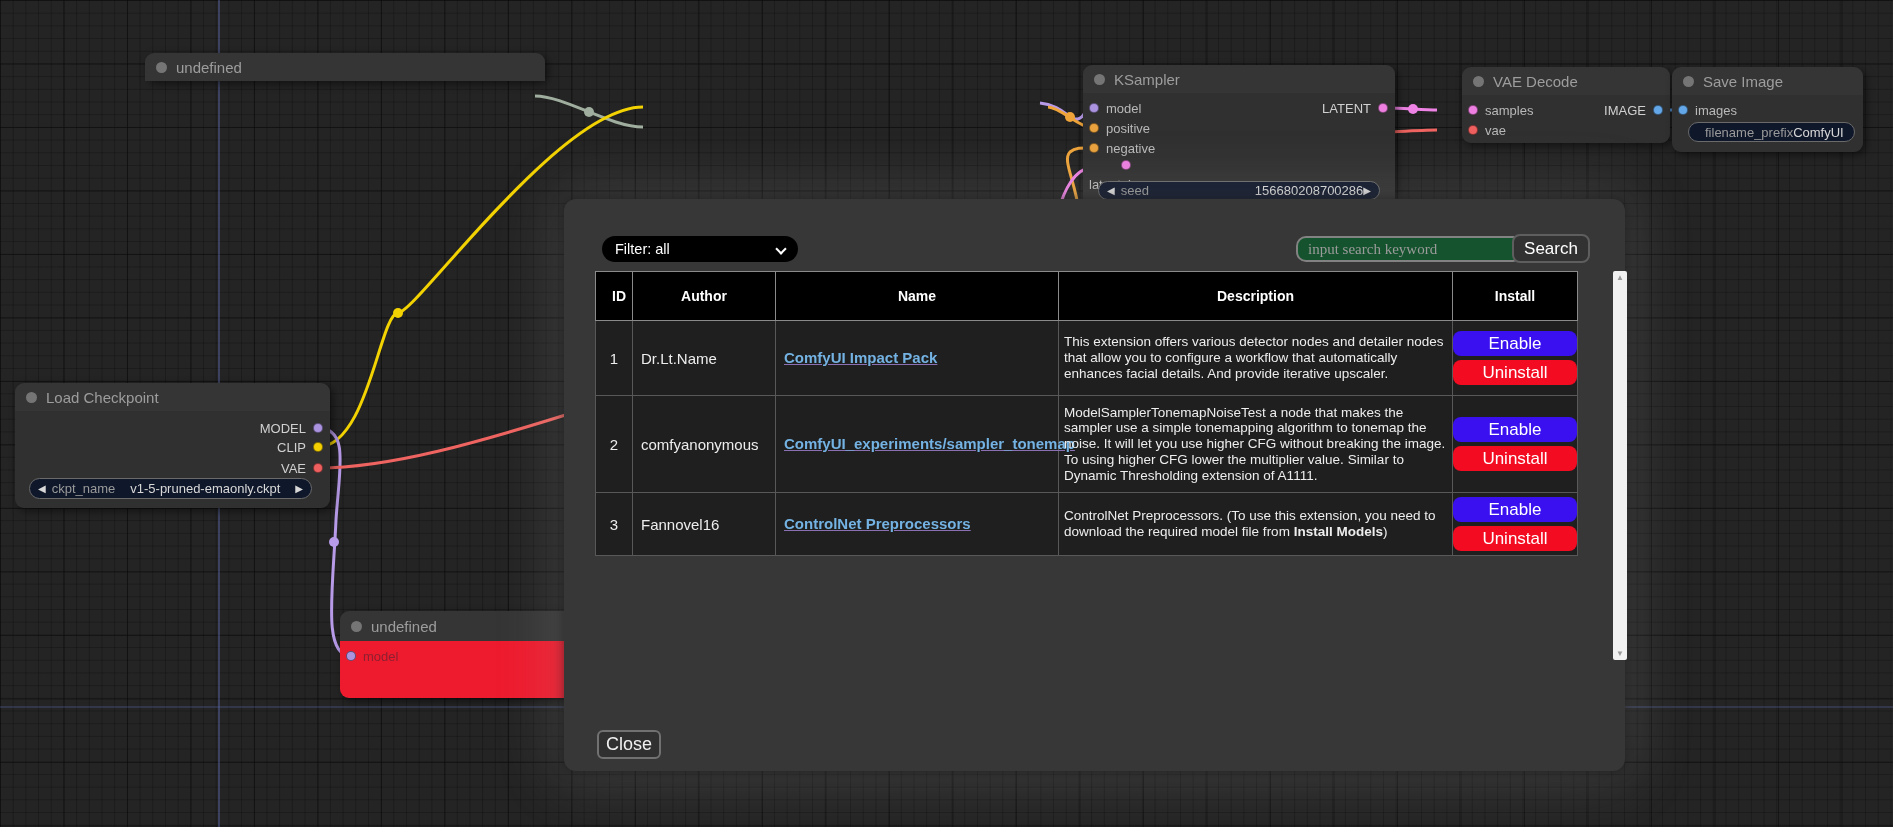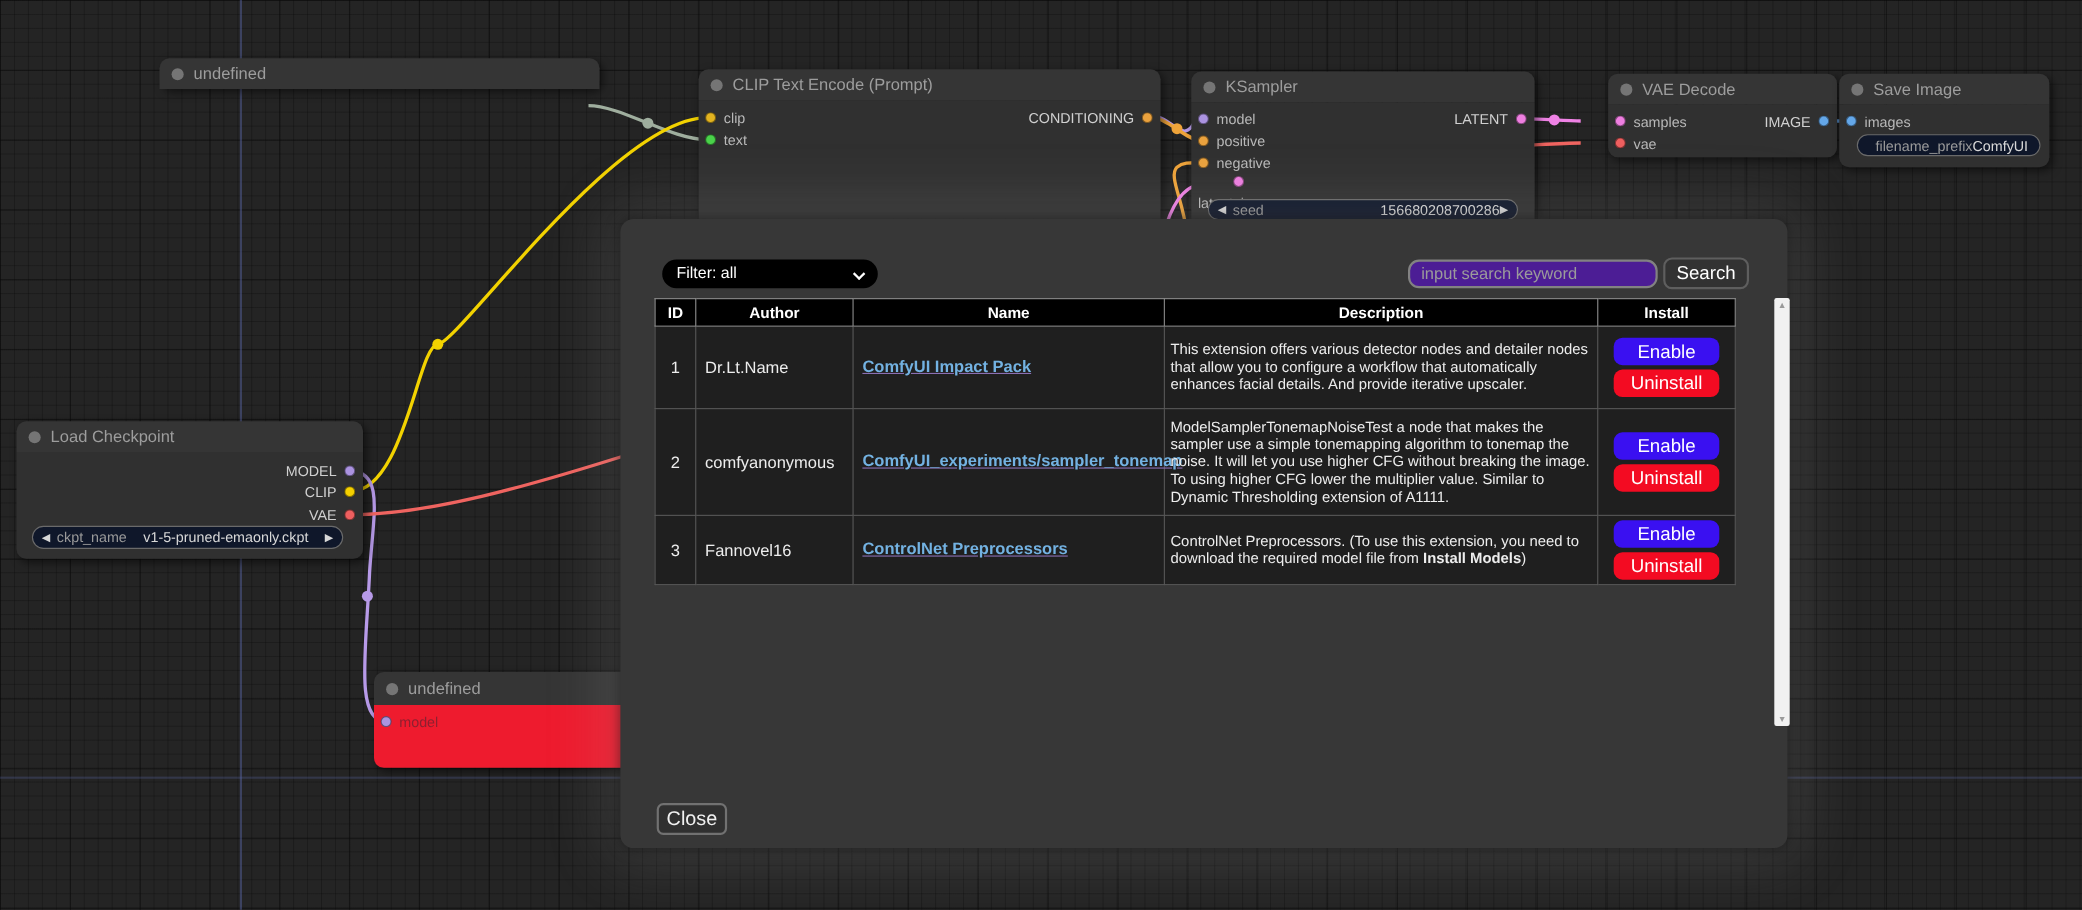--- a/index.html
+++ b/index.html
@@ -38,41 +38,41 @@
   
   .modal { position:absolute; left:564px; top:199px; width:1061px; height:572px; background:#373737;
            border-radius:12px; z-index:10;
            box-shadow:0 0 55px 14px rgba(170,170,170,.18), 0 0 12px rgba(0,0,0,.55); }
   .filter-wrap { position:absolute; left:38px; top:37px; width:196px; height:26px; }
   .filter-wrap select { width:100%; height:100%; background:#000; color:#fff; border:none; border-radius:13px;
            padding:0 26px 0 13px; font-size:14.5px; appearance:none; -webkit-appearance:none;
            font-family:"Liberation Sans", sans-serif; }
   .filter-wrap .chev { position:absolute; right:13px; top:9px; width:8px; height:8px;
            border-right:2px solid #fff; border-bottom:2px solid #fff; transform:rotate(45deg); pointer-events:none; }
-  .search-input { position:absolute; left:716px; top:37px; width:227px; height:26px; background:#4c1d95;
+  .search-input { position:absolute; left:732px; top:37px; width:227px; height:26px; background:#14532d;
            border:2px solid #828282; border-radius:10px; color:#ddd; font-size:15px; padding:0 10px;
-           font-family:Liberation Sans, sans-serif; }
+           font-family:Liberation Serif, serif; }
   .search-input::placeholder { color:#9b9b9b; }
   .search-btn { position:absolute; left:948px; top:35px; width:78px; height:29px; background:#323232;
            border:2px solid #5e5e5e; border-radius:8px; color:#fff; font-size:17px;
            font-family:"Liberation Sans", sans-serif; }
 
   .table-zone { position:absolute; left:31px; top:72px; width:1001px; height:389px; }
   table.pkg { border-collapse:collapse; table-layout:fixed; width:982px; background:#1f1f1f; }
   table.pkg th { background:#000; color:#fff; font-size:14px; font-weight:bold; height:20px;
-                 border:1px solid #8a8a8a; padding:4px; }
+                 border:1px solid #8a8a8a; padding:16px; }
   table.pkg td { border:1px solid #585858; vertical-align:middle; color:#ededed; }
   td.c-id { text-align:center; font-size:15px; }
   td.c-author { padding-left:8px; font-size:15px; }
   td.c-name { padding-left:8px; }
   .pack-link { color:#73b2e2; font-weight:bold; font-size:15px; text-decoration:underline;
                text-decoration-color:#8a6fb3; }
   td.c-desc { padding:2px 5px; font-size:13.5px; line-height:1.17; }
   td.c-install { text-align:center; }
-  .btn-enable, .btn-uninstall { display:block; width:96px; height:25px; margin:4px auto; border:none;
+  .btn-enable, .btn-uninstall { display:block; width:124px; height:25px; margin:4px auto; border:none;
                border-radius:8px; color:#fff; font-size:17px; line-height:23px;
                font-family:"Liberation Sans", sans-serif; }
   .btn-enable { background:#3a10f1; }
   .btn-uninstall { background:#f30b22; }
 
   .vscroll { position:absolute; left:1018px; top:0; width:14px; height:389px; background:#f1f1f1;
              border-radius:2px; display:flex; flex-direction:column; justify-content:space-between;
              align-items:center; font-size:8px; color:#9a9a9a; padding:2px 0; }
   .close-btn { position:absolute; left:33px; top:531px; width:64px; height:29px; background:#303030;
              border:2px solid #717171; border-radius:6px; color:#f0f0f0; font-size:18px;
@@ -115,40 +115,20 @@
     <circle cx="1655" cy="110" r="5" fill="#64a8ef"></circle>
   </svg>
 
   <div class="node" style="left:145px; top:53px; width:400px;">
     <div class="node-title">
       <span class="title-dot"></span>
       <span>undefined</span>
     </div>
   </div>
 
-  <div class="node" style="left:635px; top:63px; width:420px;">
-    <div class="node-title">
-      <span class="title-dot"></span>
-      <span>CLIP Text Encode (Prompt)</span>
-    </div>
-    <div class="node-body" style="height:108px; border-radius:0;">
-      <div class="port in" style="top:8px;">
-        <span class="pdot" style="background:#e2b320;"></span>
-        <span>clip</span>
-      </div>
-      <div class="port in" style="top:28px;">
-        <span class="pdot" style="background:#4ad24a;"></span>
-        <span>text</span>
-      </div>
-      <div class="port out" style="top:8px; color:#d0d0d0;">
-        <span>CONDITIONING</span>
-        <span class="pdot" style="background:#eaa23e;"></span>
-      </div>
-    </div>
-  </div>
 
   <div class="node" style="left:1083px; top:65px; width:312px;">
     <div class="node-title">
       <span class="title-dot"></span>
       <span>KSampler</span>
     </div>
     <div class="node-body" style="height:106px; border-radius:0;">
       <div class="port in" style="top:7px;">
         <span class="pdot" style="background:#ab93e0;"></span>
         <span>model</span>

